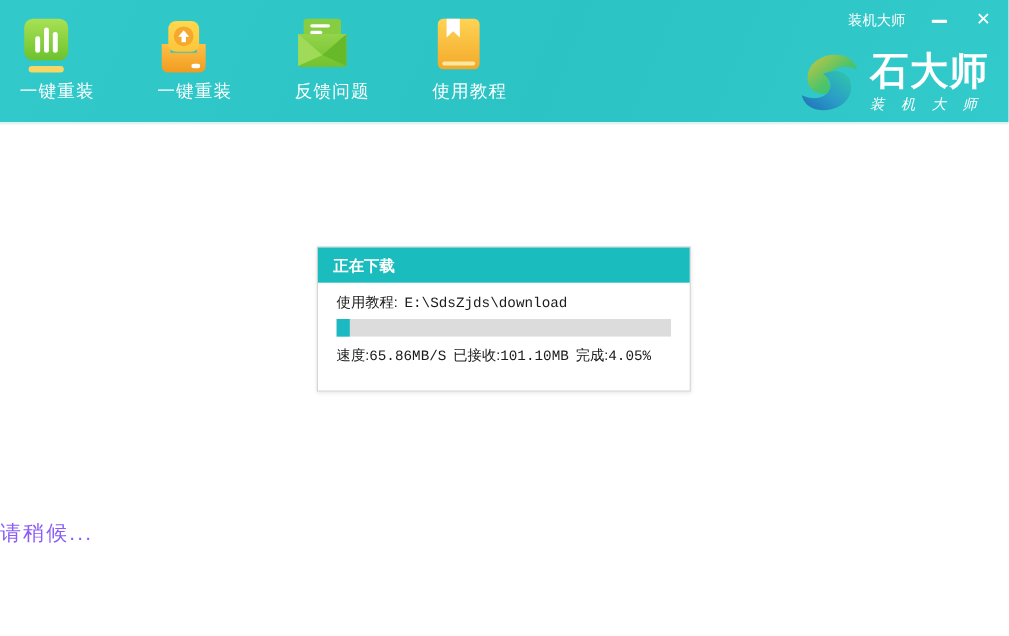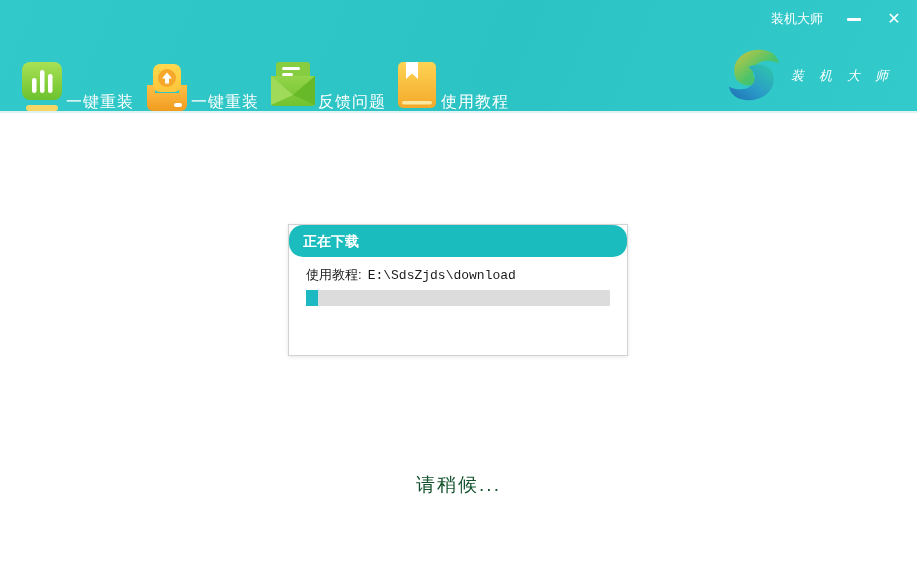--- a/index.html
+++ b/index.html
@@ -14,22 +14,22 @@
   
   .header {
     position:absolute; left:0; top:0; width:917px; height:113px;
     background:linear-gradient(112deg,#31c9ca 0%,#2bc3c4 55%,#32cacb 100%);
     border-bottom:2px solid #dff1f2;
   }
 
   
   .tab-bar { position:absolute; left:18px; top:0; height:113px; display:flex; gap:20px; }
   .tab {
-    width:105px; height:113px; display:flex; 
-    align-items:flex-end; padding-top:16px; cursor:pointer;
+    width:105px; height:113px; display:flex; flex-direction:column;
+    align-items:flex-start; padding-top:16px; cursor:pointer;
   }
   .tab.active { background:linear-gradient(180deg,#58d6d5 0%,#4bcfcf 100%); }
   .tab .icon-box { height:52px; display:flex; align-items:flex-start; justify-content:center; }
   .tab .tab-label {
     margin-top:5px; color:#ffffff; font-size:16px; letter-spacing:1px; white-space:nowrap;
   }
 
   
   .titlebar-right { position:absolute; right:14px; top:10px; display:flex; align-items:center; gap:22px; }
   .disclaimer { color:#ffffff; font-size:13px; cursor:pointer; }
@@ -45,37 +45,37 @@
   .brand-subtitle { color:#ffffff; font-size:13px; letter-spacing:15px; margin-top:2px; white-space:nowrap;font-style:italic; }
 
   
   .dialog {
     position:absolute; left:288px; top:224px; width:340px; height:132px;
     background:#ffffff; border:1px solid #d2d2d2;
     box-shadow:0 1px 4px rgba(0,0,0,0.10);
   }
   .dialog-header {
     height:32px; background:#1bbcbe; color:#ffffff;
-    font-size:14px; font-weight:bold; line-height:32px; padding:0 14px;border-radius:14px;
+    font-size:14px; font-weight:bold; line-height:32px; padding:0 14px;
   }
   .dialog-body { padding:7px 17px 0 17px; font-size:13px; color:#1a1a1a; }
   .info-row { height:21px; line-height:21px; white-space:nowrap; }
   .info-row .lbl { margin-right:6px; }
   .mono { font-family:"Liberation Mono","DejaVu Sans Mono",monospace; font-size:13px; }
   .progress-track { margin-top:5px; width:100%; height:16px; background:#dcdcdc; }
   .progress-fill { height:100%; background:#1cb9c2; width:0%; }
   .stats-row {
     display:flex; justify-content:space-between; padding-right:18px;
     margin-top:8px; font-size:13px; white-space:nowrap;
   }
 
   
   .wait-text {
     position:absolute; left:0; top:472px; width:917px;
-    text-align:center; font-size:19px; color:#14532d; letter-spacing:2px;
+    font-size:19px; color:#8b5cf6; letter-spacing:2px;
   }
 </style>
 </head>
 <body>
 
 <div class="window">
 
   <div class="header">
 
     <div class="tab-bar">
@@ -182,36 +182,42 @@
           <linearGradient id="gLogo2" x1="1" y1="0" x2="0" y2="1">
             <stop offset="0" stop-color="#2fc9a8"></stop>
               <stop offset="0.55" stop-color="#2a9bc8"></stop>
               <stop offset="1" stop-color="#1f6fb5"></stop>
           </linearGradient>
         </defs>
         <path d="M13 35 C6 16 26 2 45 7 C52 9 56 13 58 20 C47 15 38 17 33 23 C29 29 31 36 38 40 C28 45 17 43 13 35 Z" fill="url(#gLogo1)"></path>
         <path d="M51 29 C58 48 38 62 19 57 C12 55 8 51 6 44 C17 49 26 47 31 41 C35 35 33 28 26 24 C36 19 47 21 51 29 Z" fill="url(#gLogo2)"></path>
       </svg>
       <div class="brand-text">
+        <span class="brand-name">石大师</span>
         <span class="brand-subtitle">装机大师</span>
       </div>
     </div>
   </div>
 
   <div class="dialog">
     <div class="dialog-header">正在下载</div>
     <div class="dialog-body">
 
 
       <div class="info-row">
         <span class="lbl">使用教程:</span><span class="mono">E:\SdsZjds\download</span>
       </div>
 
       <div class="progress-track">
         <div class="progress-fill" style="width: 4.05%;"></div>
       </div>
 
+      <div class="stats-row">
+        <span><span>速度:</span><span class="mono">65.86MB/S</span></span>
+        <span><span>已接收:</span><span class="mono">101.10MB</span></span>
+        <span><span>完成:</span><span class="mono">4.05%</span></span>
+      </div>
     </div>
   </div>
 
   <div class="wait-text">请稍候...</div>
 
 </div>
 
 </body></html>

